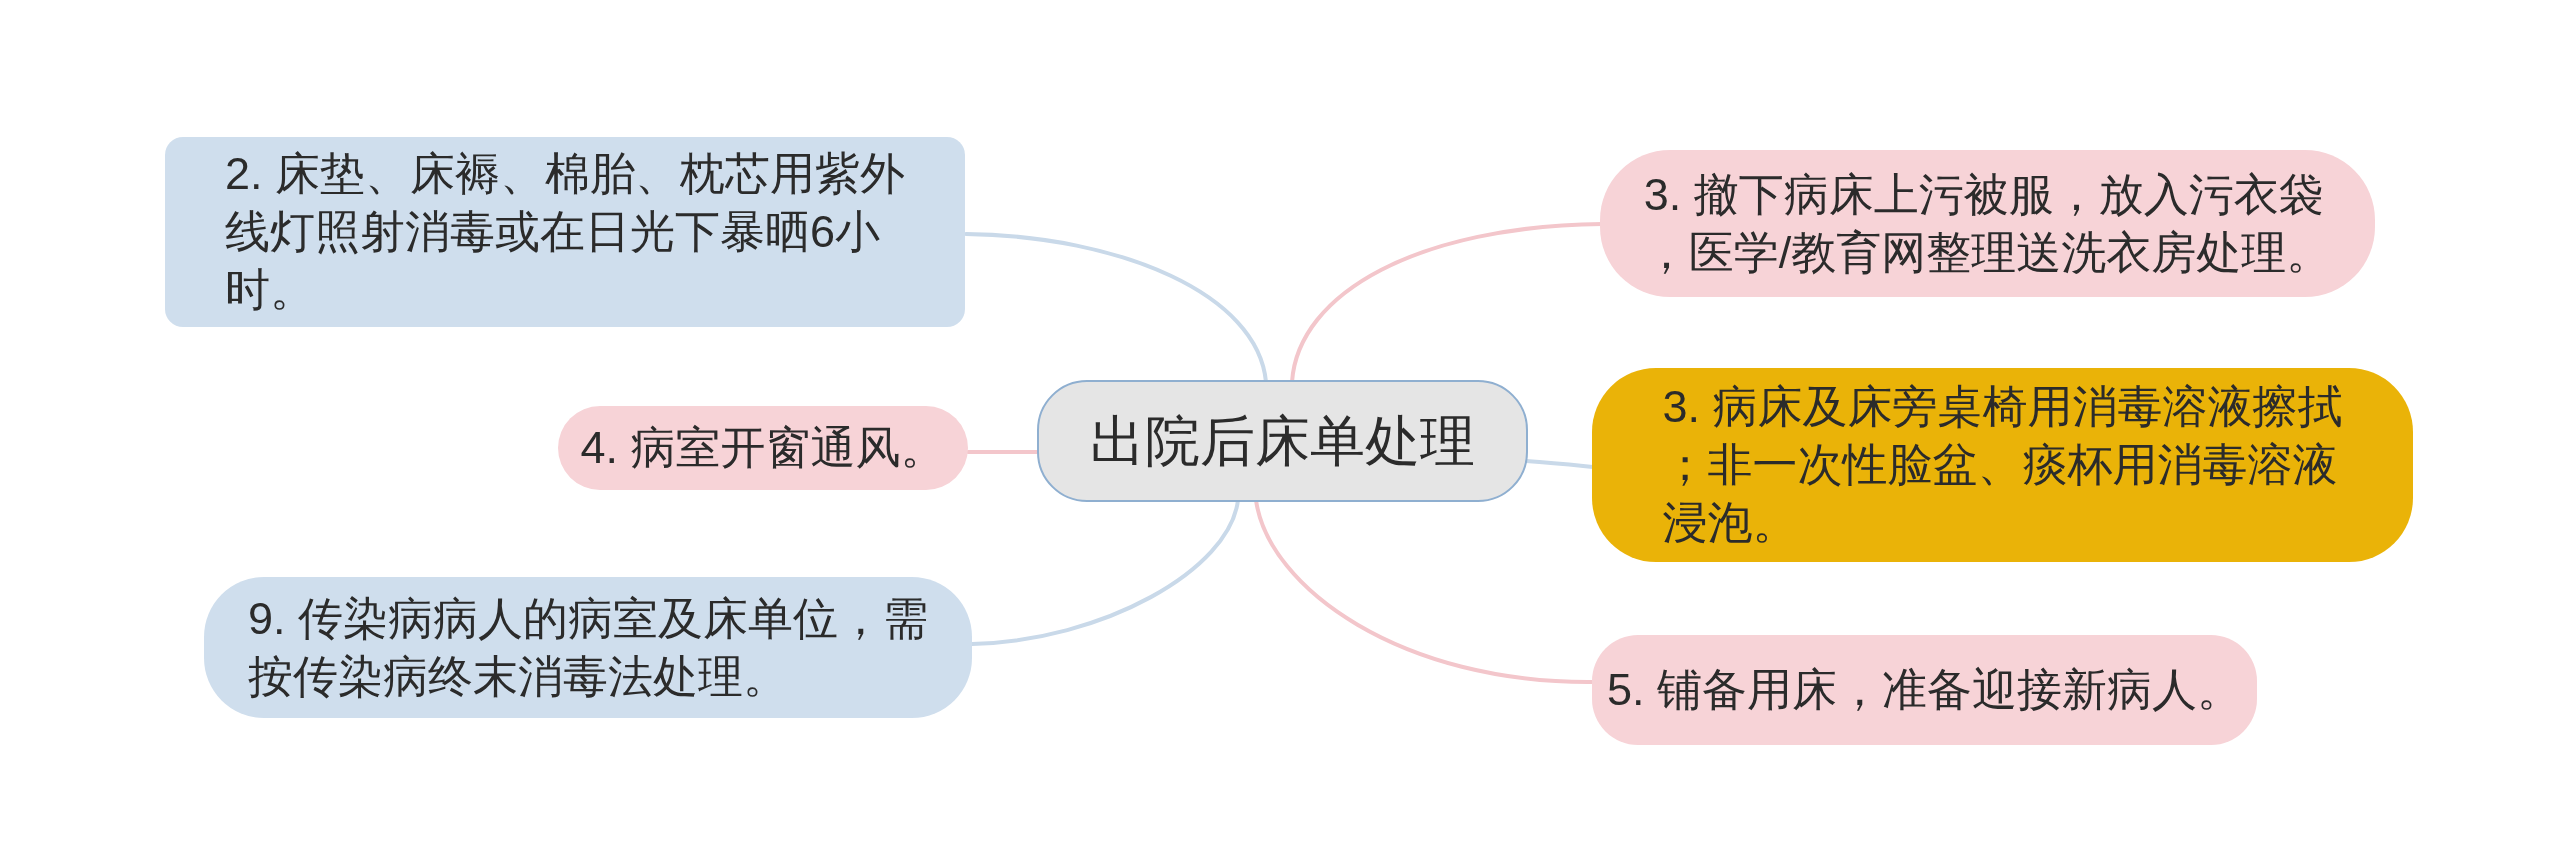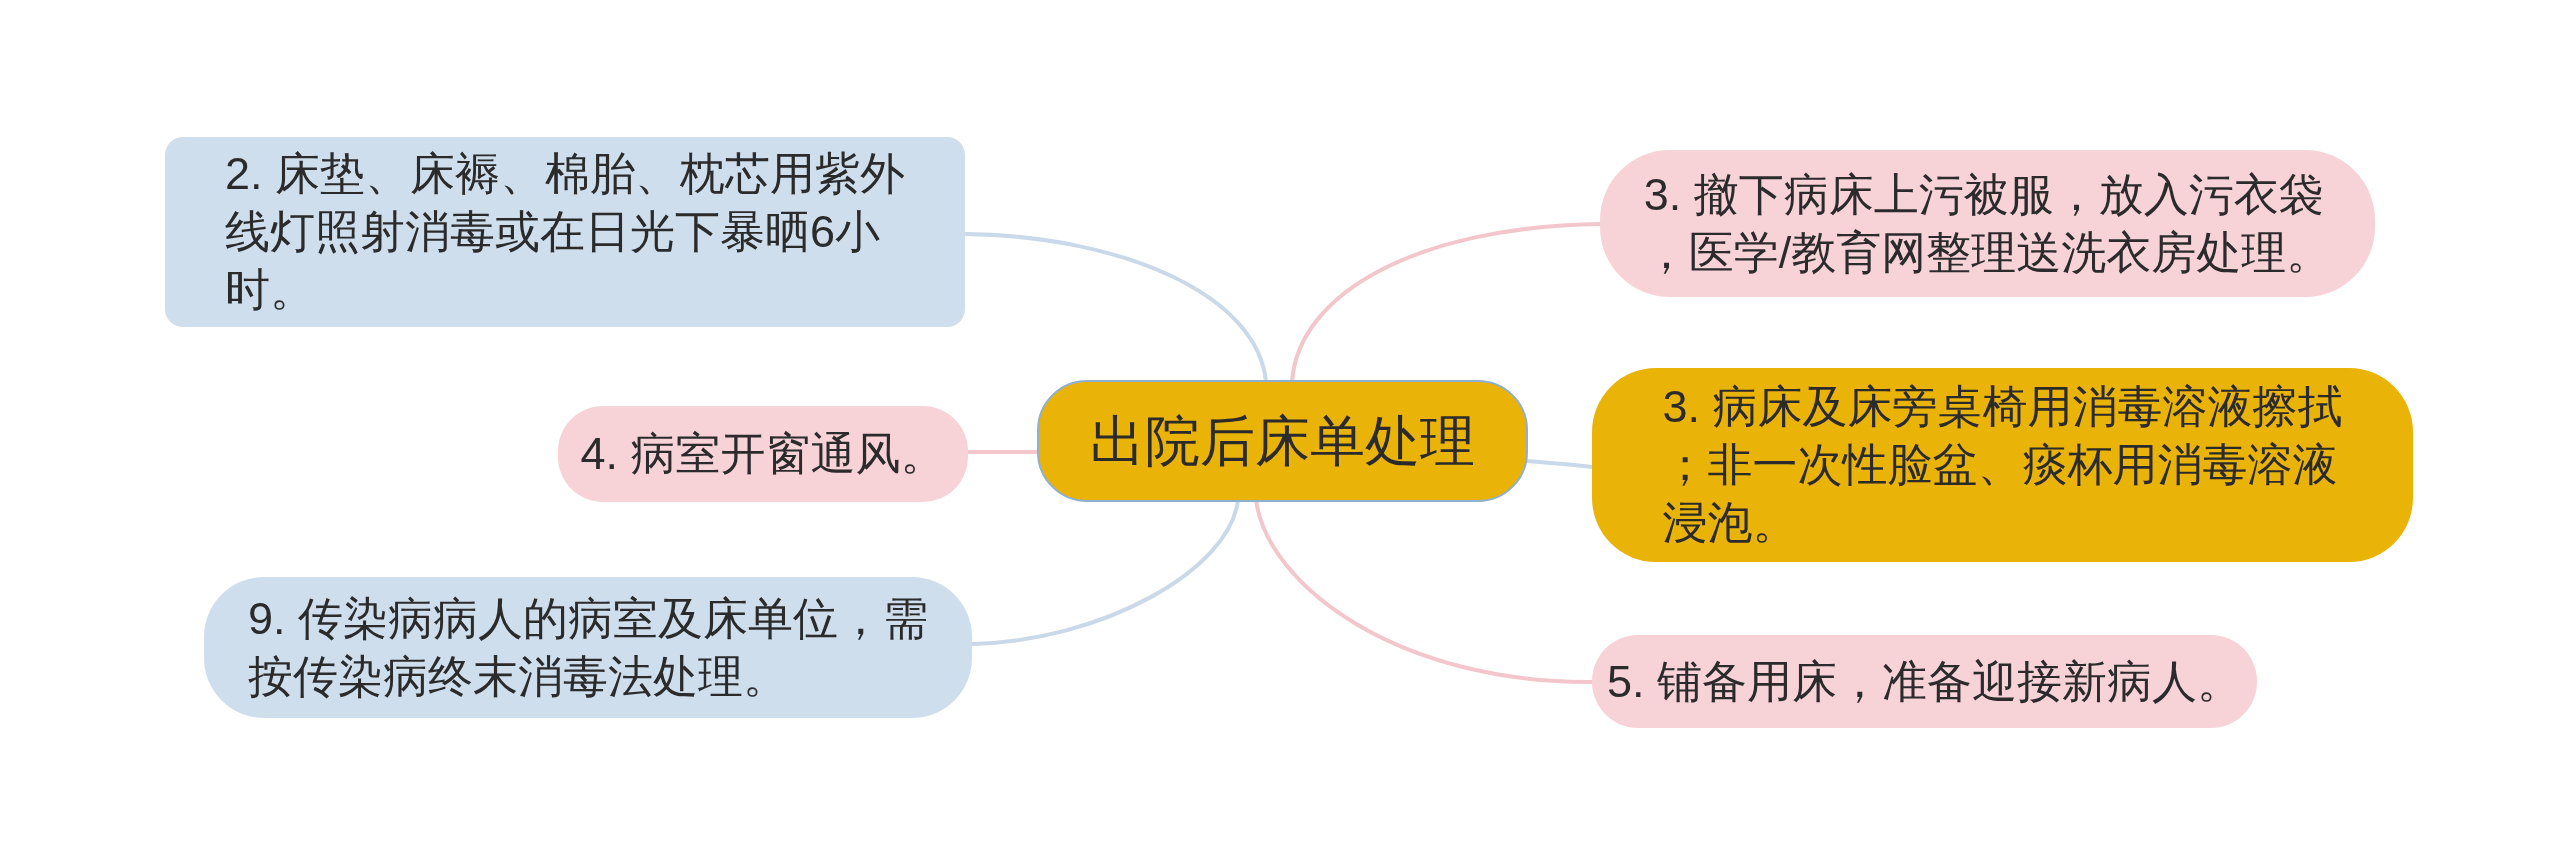--- a/index.html
+++ b/index.html
@@ -38,39 +38,39 @@
     border-radius: 50px;
     border: 2px solid #8fafd0;
   }
   .center-node .txt {
     font-size: 55px;
     line-height: 60px;
   }
   .n1 { left: 1600px; top: 150px; width: 775px; height: 147px; border-radius: 70px; }
   .n2 { left: 165px;  top: 137px; width: 800px; height: 190px; border-radius: 18px; }
   .n3 { left: 1592px; top: 368px; width: 821px; height: 194px; border-radius: 64px; }
-  .n4 { left: 558px;  top: 406px; width: 410px; height: 96px;  border-radius: 45px; }
-  .n5 { left: 1592px; top: 635px; width: 665px; height: 93px;  border-radius: 46px; }
+  .n4 { left: 558px;  top: 406px; width: 410px; height: 84px;  border-radius: 45px; }
+  .n5 { left: 1592px; top: 635px; width: 665px; height: 110px;  border-radius: 46px; }
   .n6 { left: 204px;  top: 577px; width: 768px; height: 141px; border-radius: 60px; }
 </style>
 </head>
 <body>
 
 <div class="canvas">
 
   <svg class="connectors" viewBox="0 0 2560 865">
     <path d="M 1602,224 C 1420,226 1298,292 1292,382" style="stroke: rgb(243, 198, 203);"></path>
     <path d="M 966,234 C 1120,236 1258,294 1266,382" style="stroke: rgb(201, 217, 233);"></path>
     <path d="M 1526,461 C 1556,463 1574,465 1594,467" style="stroke: rgb(201, 217, 233);"></path>
     <path d="M 968,452 L 1039,452" style="stroke: rgb(243, 198, 203);"></path>
     <path d="M 1256,500 C 1268,588 1402,684 1594,682" style="stroke: rgb(243, 198, 203);"></path>
     <path d="M 1238,500 C 1230,570 1102,641 972,644" style="stroke: rgb(201, 217, 233);"></path>
   </svg>
 
-  <div class="node center-node" style="background-color: #eab308; border-color: rgb(143, 175, 208);">
+  <div class="node center-node" style="background-color: #e5e5e5; border-color: rgb(143, 175, 208);">
     <span class="txt">出院后床单处理</span>
   </div>
 
   <div class="node n1" style="background-color: rgb(247, 211, 215);">
     <span class="txt">3. 撤下病床上污被服，放入污衣袋
 ，医学/教育网整理送洗衣房处理。</span>
   </div>
 
   <div class="node n2" style="background-color: rgb(207, 222, 237);">
     <span class="txt">2. 床垫、床褥、棉胎、枕芯用紫外

